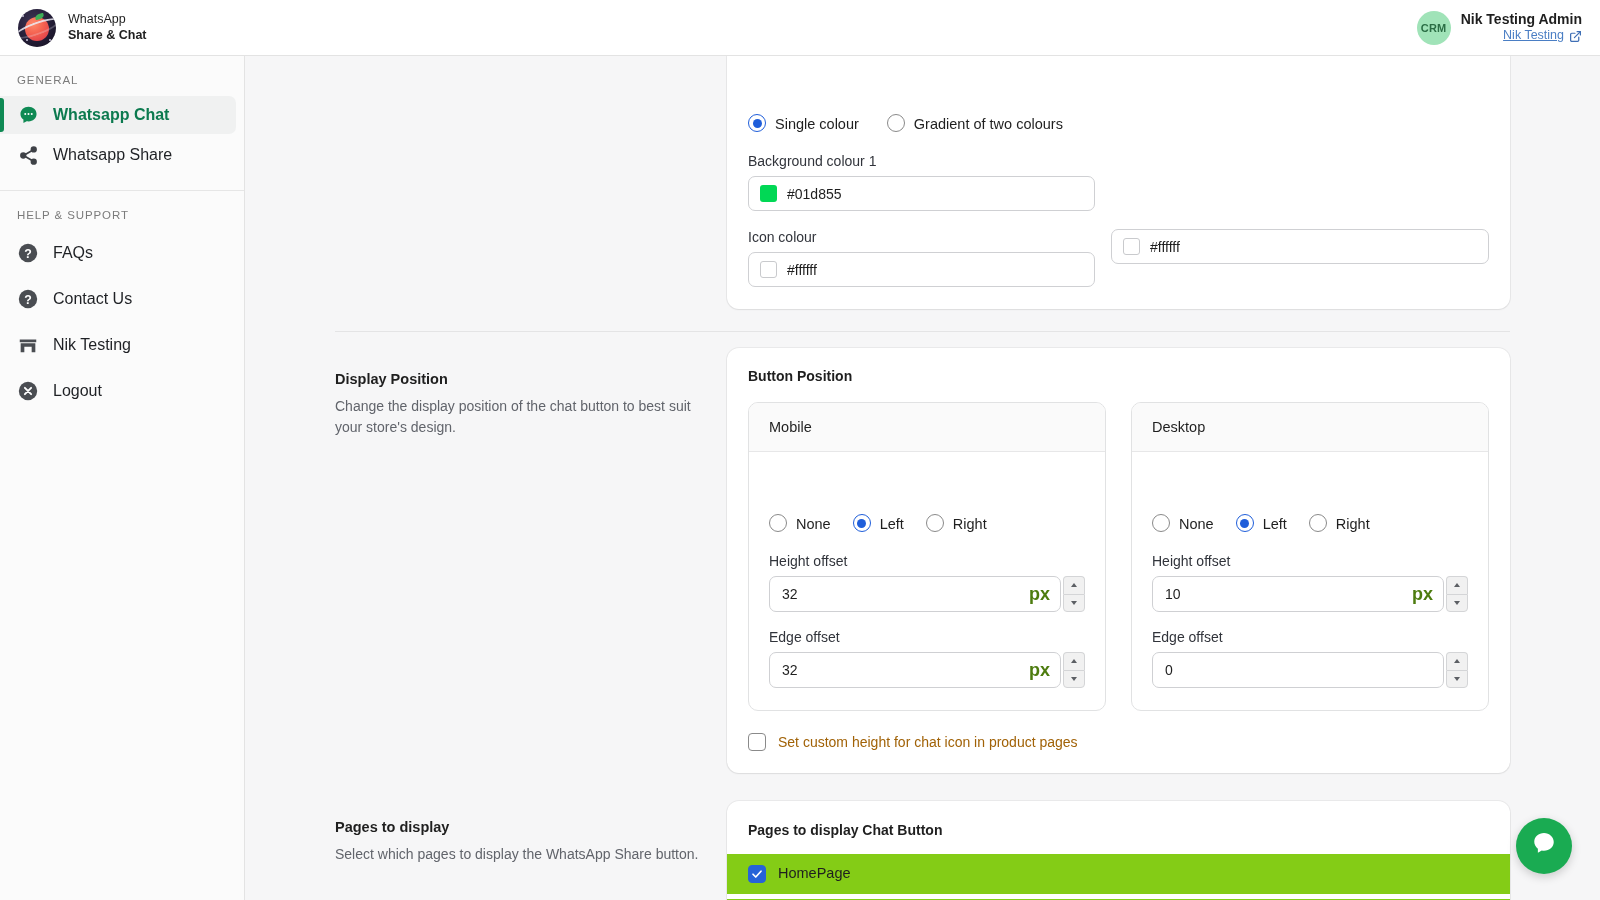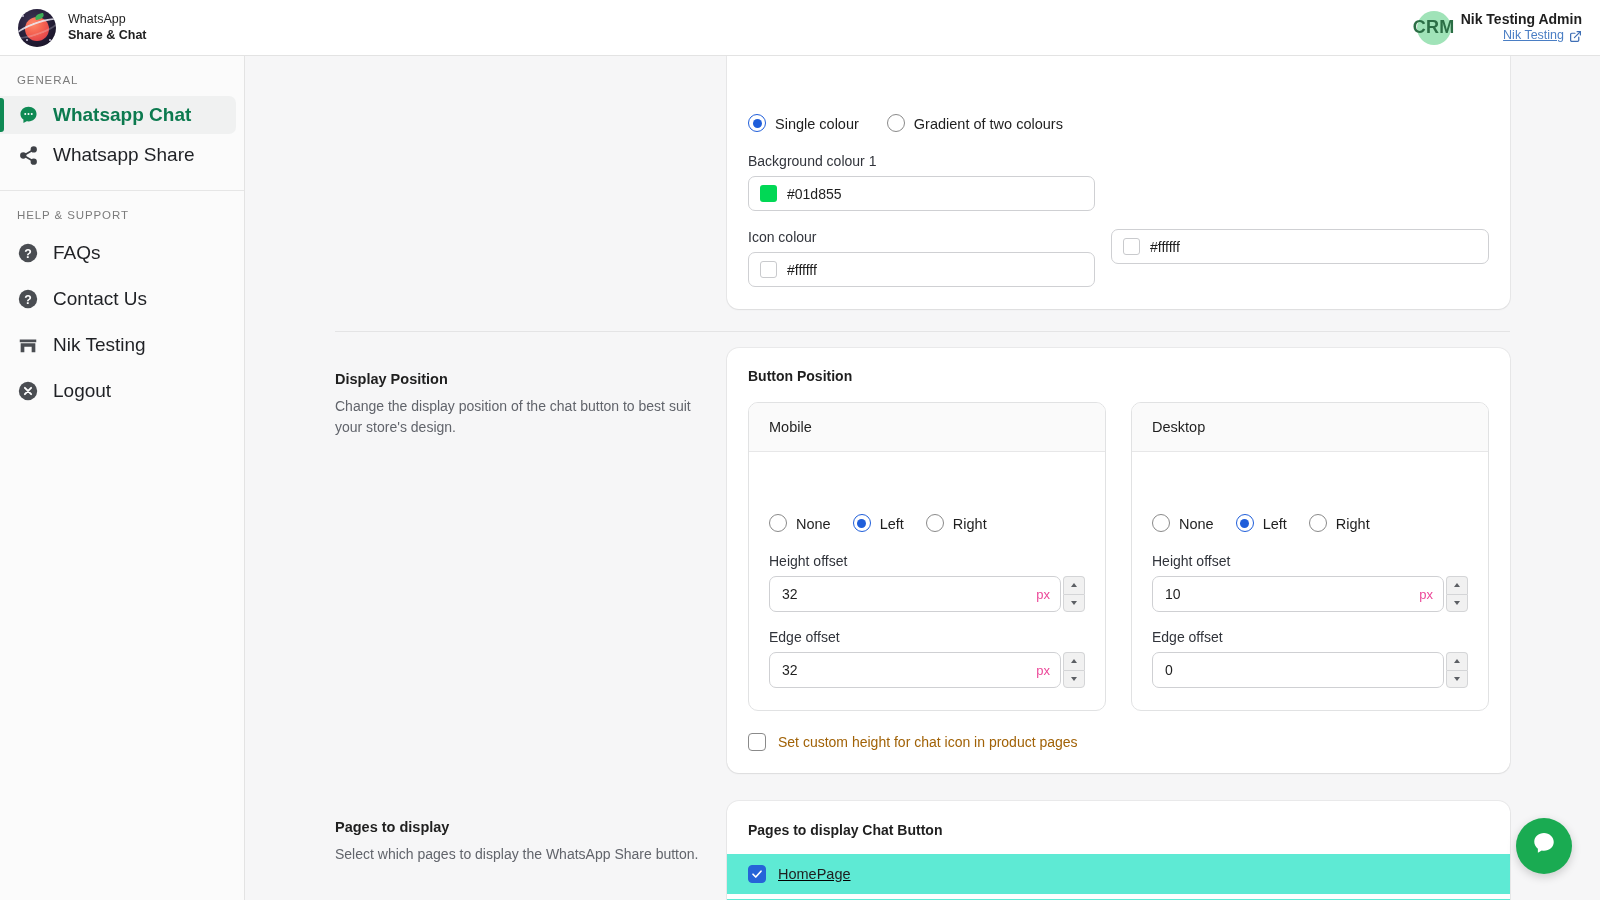--- a/index.html
+++ b/index.html
@@ -43,21 +43,21 @@
   .planet .dot { position: absolute; width: 2px; height: 2px; background: #cfcade; border-radius: 50%; }
   .brand-text { line-height: 1.22; }
   .brand-l1 { font-size: 12.5px; color: #1f1f1f; font-weight: 400; }
   .brand-l2 { font-size: 12.5px; color: #1f1f1f; font-weight: 700; }
 
   .account { display: flex; align-items: center; gap: 10px; }
   .avatar {
     width: 34px; height: 34px; border-radius: 50%;
     background: #a0e3b8; color: #2b6e45;
     display: flex; align-items: center; justify-content: center;
-    font-size: 18px; font-weight: 600; letter-spacing: .2px; flex: none;
+    font-size: 11px; font-weight: 600; letter-spacing: .2px; flex: none;
   }
   .acct-lines { line-height: 1.25; }
   .acct-name { font-size: 14px; font-weight: 700; color: #1f1f1f; text-align: right; }
   .acct-store { display: flex; align-items: center; gap: 5px; justify-content: flex-end; }
   .acct-store a {
     font-size: 12.5px; color: #4a7ec4; text-decoration: underline;
   }
   .ext-ico { display: inline-flex; color: #3f6fb5; }
 
   
@@ -68,21 +68,21 @@
   }
   .sb-caption {
     font-size: 11.5px; letter-spacing: .9px; color: #7b7b7b;
     padding: 0 0 10px 17px; text-transform: uppercase;
   }
   .sb-item {
     display: flex; align-items: center; gap: 14px;
     height: 38px; padding-left: 17px; margin: 0 8px 2px 0;
     border-radius: 0 7px 7px 0; position: relative; cursor: pointer;
   }
-  .sb-item .lbl { font-size: 19px; color: #1f2125; }
+  .sb-item .lbl { font-size: 16px; color: #1f2125; }
   .sb-item.active { background: #f0f1f1; }
   .sb-item.active .lbl { color: #0c7a4f; font-weight: 600; }
   .sb-item.active::before {
     content: ""; position: absolute; left: 0; top: 2px; bottom: 2px;
     width: 4px; border-radius: 0 3px 3px 0; background: #0f8a54;
   }
   .sb-ico { width: 22px; height: 22px; display: flex; align-items: center; justify-content: center; flex: none; }
   .sb-sep { height: 1px; background: #e6e6e6; margin: 16px 0 18px 0; }
 
   
@@ -127,21 +127,21 @@
   }
   .swatch { width: 17px; height: 17px; border-radius: 3px; flex: none; }
   .swatch.outline { border: 1px solid #c9cacd; }
 
   .num-wrap { display: flex; align-items: stretch; }
   .num-field {
     flex: 1; height: 36px; border: 1px solid #cfd0d3; border-radius: 7px; background: #fff;
     display: flex; align-items: center; justify-content: space-between;
     padding: 0 10px 0 12px; font-size: 14px; color: #1f1f1f;
   }
-  .unit { font-size: 13px; color: #ec4899; }
+  .unit { font-size: 18px; color: #4d7c0f; font-weight: bold; }
   .spin { width: 22px; margin-left: 2px; display: flex; flex-direction: column; }
   .spin div {
     flex: 1; background: #f1f1f1; border: 1px solid #d4d5d7;
     display: flex; align-items: center; justify-content: center; cursor: pointer;
   }
   .spin .up { border-radius: 4px 4px 0 0; border-bottom: none; }
   .spin .dn { border-radius: 0 0 4px 4px; }
   .spin .ar { width: 0; height: 0; border-left: 3.5px solid transparent; border-right: 3.5px solid transparent; }
   .spin .up .ar { border-bottom: 4px solid #5c5f64; }
   .spin .dn .ar { border-top: 4px solid #5c5f64; }
@@ -155,22 +155,22 @@
 
   .cbox {
     width: 18px; height: 18px; border-radius: 4px; border: 1.5px solid #8a8a8a;
     background: #fff; flex: none; display: flex; align-items: center; justify-content: center;
   }
   .cbox.on { background: #2663d8; border-color: #2663d8; }
   .check-row { display: flex; align-items: center; gap: 12px; margin-top: 22px; cursor: pointer; }
   .check-row .cl { font-size: 14px; color: #a16207; }
 
   .page-row {
-    display: flex; align-items: center; gap: 12px;
-    background: #5eead4; padding: 11px 21px; cursor: pointer; text-decoration: underline;
+    display: flex; gap: 12px;
+    background: #84cc16; padding: 11px 21px; cursor: pointer;
   }
   .page-row .pl { font-size: 14.5px; color: #1f1f1f; }
   .page-gap { height: 5px; background: #fff; }
 
   
   .fab {
     position: absolute; right: 28px; bottom: 26px;
     width: 56px; height: 56px; border-radius: 50%;
     background: #1aab52; display: flex; align-items: center; justify-content: center;
     box-shadow: 0 3px 10px rgba(0,0,0,.18); cursor: pointer; z-index: 40;

